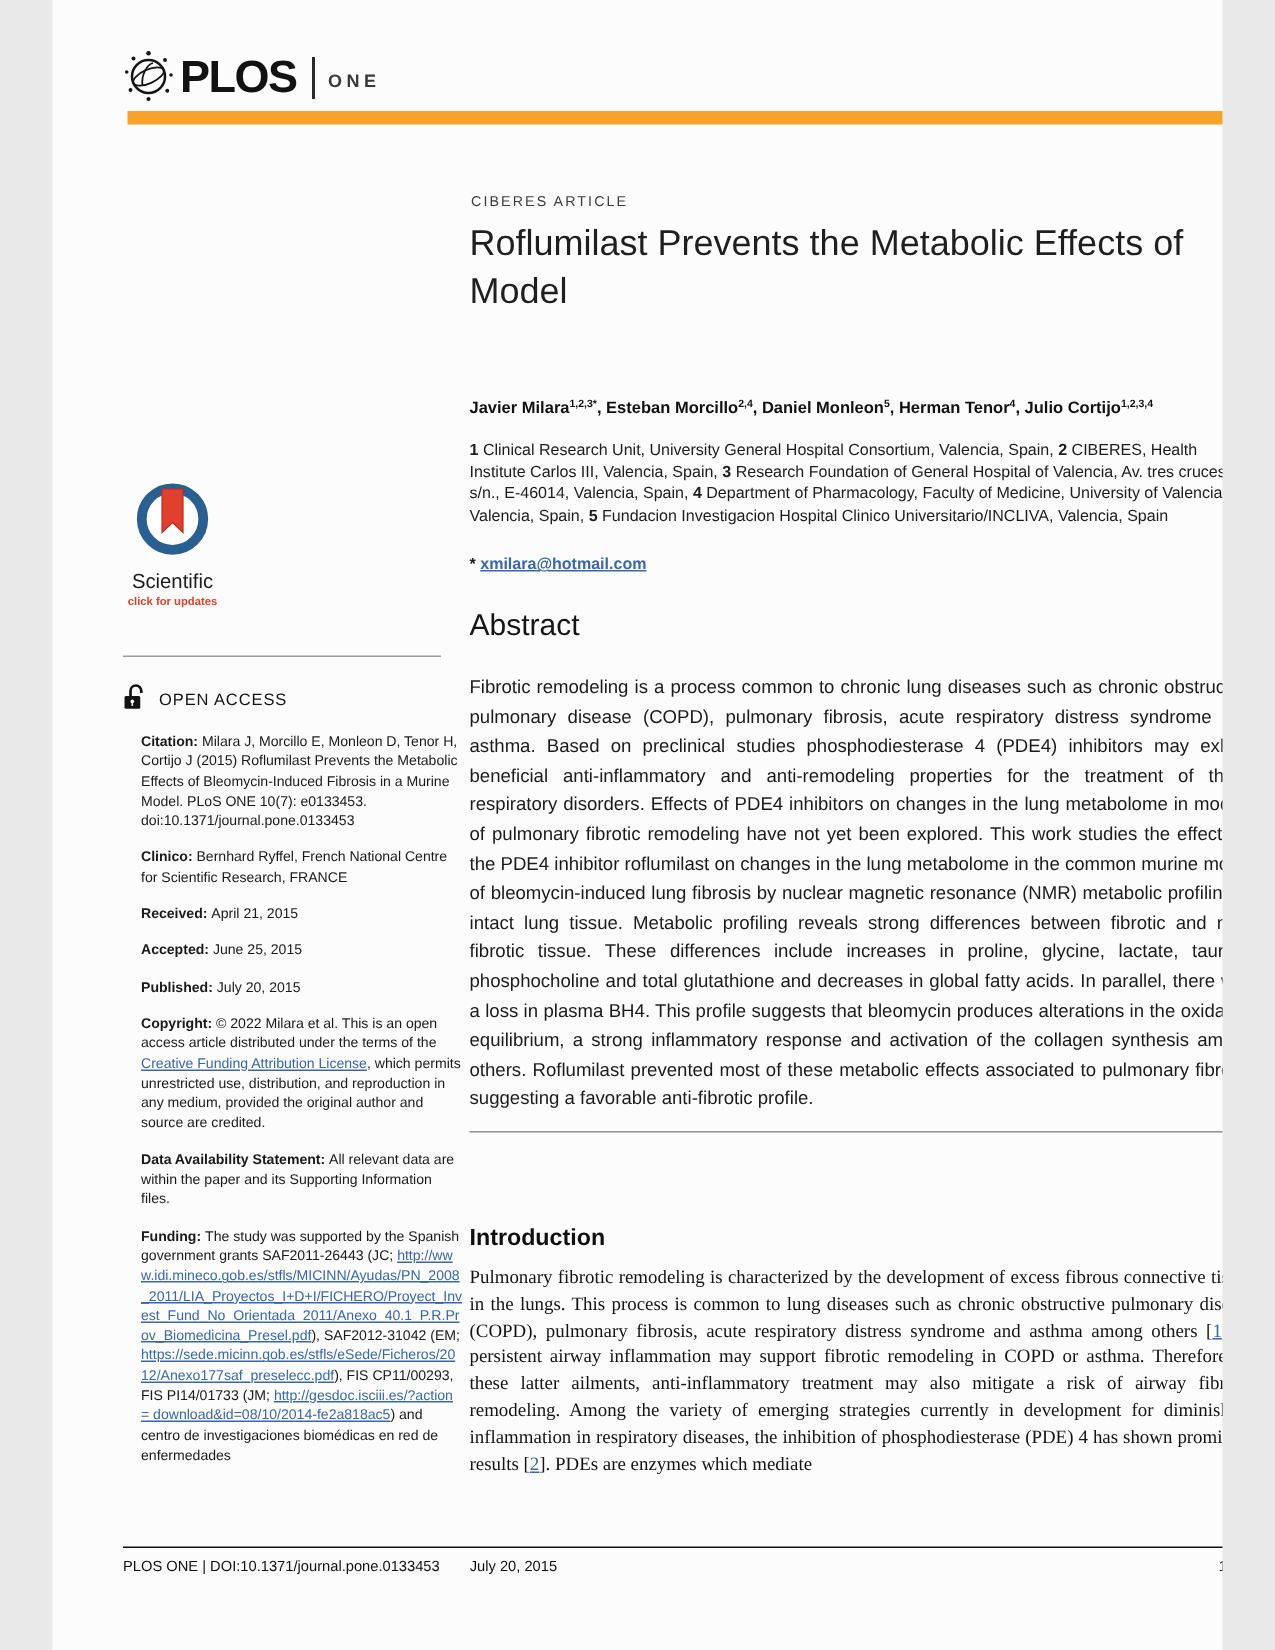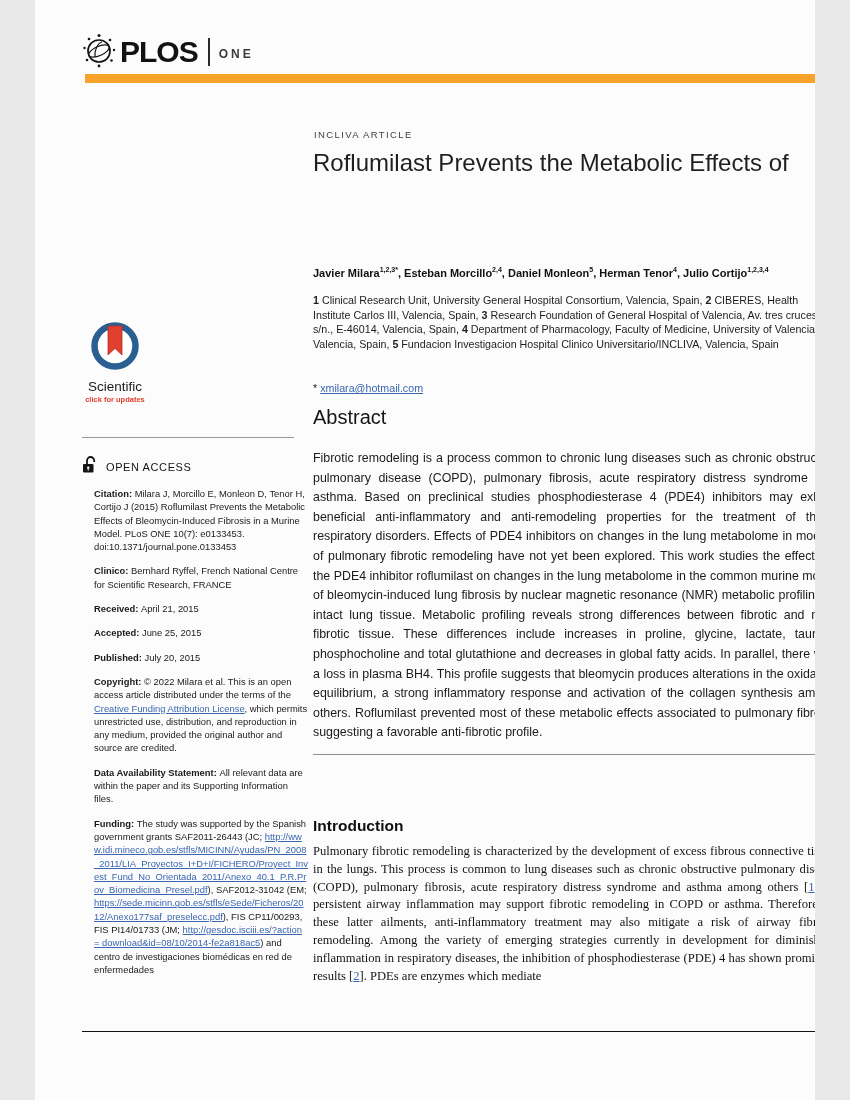--- a/index.html
+++ b/index.html
@@ -18,21 +18,21 @@
   .one-word { font-size:12px; font-weight:bold; letter-spacing:3px; color:#3a3a3a; margin-top:3px; }
   .accent-bar { position:absolute; left:50px; top:74px; width:750px; height:9px; background:var(--accent); }
 
   
   .col-main { position:absolute; left:278px; top:0; width:523px; }
   .kicker { position:absolute; top:129px; left:1px; font-size:9.5px; letter-spacing:1.4px; color:#3d3d3d; }
   .title { position:absolute; top:147px; left:0; font-size:24px; line-height:31.5px; font-weight:500; color:#1f1f1f; }
   .authors { position:absolute; top:266px; left:0; font-size:11px; font-weight:bold; white-space:nowrap; color:#111; }
   .authors sup, .affils sup { font-size:7px; }
   .affils { position:absolute; top:293px; left:0; width:517px; font-size:10.7px; line-height:14.6px; color:#1d1d1d; }
-  .email-row { position:absolute; top:382px; left:0; font-size:10.7px; color:#1d1d1d; }
+  .email-row { position:absolute; top:370px; left:0; font-size:10.7px; color:#1d1d1d;font-weight:bold; }
   .abstract-h { position:absolute; top:406px; left:0; font-size:20px; font-weight:400; color:#161616; }
   .abstract-body { position:absolute; top:449px; left:0; width:523px; font-size:12.4px; line-height:19.6px; text-align:justify; color:#1b1b1b; }
   .abs-divider { position:absolute; top:754px; left:0; width:523px; border-top:1px solid #8d8d8d; }
   .intro-h { position:absolute; top:817px; left:0; font-size:15.5px; font-weight:bold; color:#101010; }
   .intro-body { position:absolute; top:843px; left:0; width:523px; font-family:"Liberation Serif", serif;
                 font-size:12.6px; line-height:17.8px; text-align:justify; color:#141414; }
 
   
   .crossmark { position:absolute; left:38px; top:320px; width:84px; text-align:center; cursor:pointer; }
   .cm-label { font-size:13.5px; font-weight:500; color:#1c1c1c; margin-top:1px; }
@@ -112,34 +112,40 @@
     <p><span class="seg-b">Clinico: </span><span>Bernhard Ryffel, French National Centre for Scientific Research, FRANCE</span></p>
     <p><span class="seg-b">Received: </span><span>April 21, 2015</span></p>
     <p><span class="seg-b">Accepted: </span><span>June 25, 2015</span></p>
     <p><span class="seg-b">Published: </span><span>July 20, 2015</span></p>
     <p><span class="seg-b">Copyright: </span><span>© 2022 Milara et al. This is an open access article distributed under the terms of the </span><span class="seg-link">Creative Funding Attribution License</span><span>, which permits unrestricted use, distribution, and reproduction in any medium, provided the original author and source are credited.</span></p>
     <p><span class="seg-b">Data Availability Statement: </span><span>All relevant data are within the paper and its Supporting Information files.</span></p>
     <p class="sb-funding"><span class="seg-b">Funding: </span><span>The study was supported by the Spanish government grants SAF2011-26443 (JC; </span><span class="seg-link">http://www.idi.mineco.gob.es/stfls/MICINN/Ayudas/PN_2008_2011/LIA_Proyectos_I+D+I/FICHERO/Proyect_Invest_Fund_No_Orientada_2011/Anexo_40.1_P.R.Prov_Biomedicina_Presel.pdf</span><span>), SAF2012-31042 (EM; </span><span class="seg-link">https://sede.micinn.gob.es/stfls/eSede/Ficheros/2012/Anexo177saf_preselecc.pdf</span><span>), FIS CP11/00293, FIS PI14/01733 (JM; </span><span class="seg-link">http://gesdoc.isciii.es/?action = download&amp;id=08/10/2014-fe2a818ac5</span><span>) and centro de investigaciones biomédicas en red de enfermedades</span></p>
   </div>
 
   <div class="col-main">
-    <div class="kicker">INCLIVA ARTICLE</div>
+    <div class="kicker">CIBERES ARTICLE</div>
     <div class="title">
       <div>Roflumilast Prevents the Metabolic Effects of</div>
+      <div>Model</div>
     </div>
     <div class="authors"><span>Javier Milara</span><sup class="seg-sup">1,2,3*</sup><span>, </span><span>Esteban Morcillo</span><sup class="seg-sup">2,4</sup><span>, </span><span>Daniel Monleon</span><sup class="seg-sup">5</sup><span>, </span><span>Herman Tenor</span><sup class="seg-sup">4</sup><span>, </span><span>Julio Cortijo</span><sup class="seg-sup">1,2,3,4</sup></div>
     <div class="affils"><span class="seg-b">1</span><span> Clinical Research Unit, University General Hospital Consortium, Valencia, Spain, </span><span class="seg-b">2</span><span> CIBERES, Health Institute Carlos III, Valencia, Spain, </span><span class="seg-b">3</span><span> Research Foundation of General Hospital of Valencia, Av. tres cruces s/n., E-46014, Valencia, Spain, </span><span class="seg-b">4</span><span> Department of Pharmacology, Faculty of Medicine, University of Valencia, Valencia, Spain, </span><span class="seg-b">5</span><span> Fundacion Investigacion Hospital Clinico Universitario/INCLIVA, Valencia, Spain</span></div>
     <div class="email-row">
       <span>*</span>
       <span class="email-link">xmilara@hotmail.com</span>
     </div>
 
     <div class="abstract-h">Abstract</div>
     <div class="abstract-body">Fibrotic remodeling is a process common to chronic lung diseases such as chronic obstructive pulmonary disease (COPD), pulmonary fibrosis, acute respiratory distress syndrome and asthma. Based on preclinical studies phosphodiesterase 4 (PDE4) inhibitors may exhibit beneficial anti-inflammatory and anti-remodeling properties for the treatment of these respiratory disorders. Effects of PDE4 inhibitors on changes in the lung metabolome in models of pulmonary fibrotic remodeling have not yet been explored. This work studies the effects of the PDE4 inhibitor roflumilast on changes in the lung metabolome in the common murine model of bleomycin-induced lung fibrosis by nuclear magnetic resonance (NMR) metabolic profiling of intact lung tissue. Metabolic profiling reveals strong differences between fibrotic and non-fibrotic tissue. These differences include increases in proline, glycine, lactate, taurine, phosphocholine and total glutathione and decreases in global fatty acids. In parallel, there was a loss in plasma BH4. This profile suggests that bleomycin produces alterations in the oxidative equilibrium, a strong inflammatory response and activation of the collagen synthesis among others. Roflumilast prevented most of these metabolic effects associated to pulmonary fibrosis suggesting a favorable anti-fibrotic profile.</div>
     <div class="abs-divider"></div>
 
     <div class="intro-h">Introduction</div>
     <div class="intro-body"><span>Pulmonary fibrotic remodeling is characterized by the development of excess fibrous connective tissue in the lungs. This process is common to lung diseases such as chronic obstructive pulmonary disease (COPD), pulmonary fibrosis, acute respiratory distress syndrome and asthma among others [</span><span class="seg-link">1</span><span>]. A persistent airway inflammation may support fibrotic remodeling in COPD or asthma. Therefore, in these latter ailments, anti-inflammatory treatment may also mitigate a risk of airway fibrotic remodeling. Among the variety of emerging strategies currently in development for diminishing inflammation in respiratory diseases, the inhibition of phosphodiesterase (PDE) 4 has shown promising results [</span><span class="seg-link">2</span><span>]. PDEs are enzymes which mediate</span></div>
   </div>
 
   <div class="footer-rule"></div>
+  <div class="footer">
+    <span>PLOS ONE | DOI:10.1371/journal.pone.0133453</span>
+    <span class="f-date">July 20, 2015</span>
+    <span class="f-page">1 / 15</span>
+  </div>
 
 </div>
 
 </body></html>

